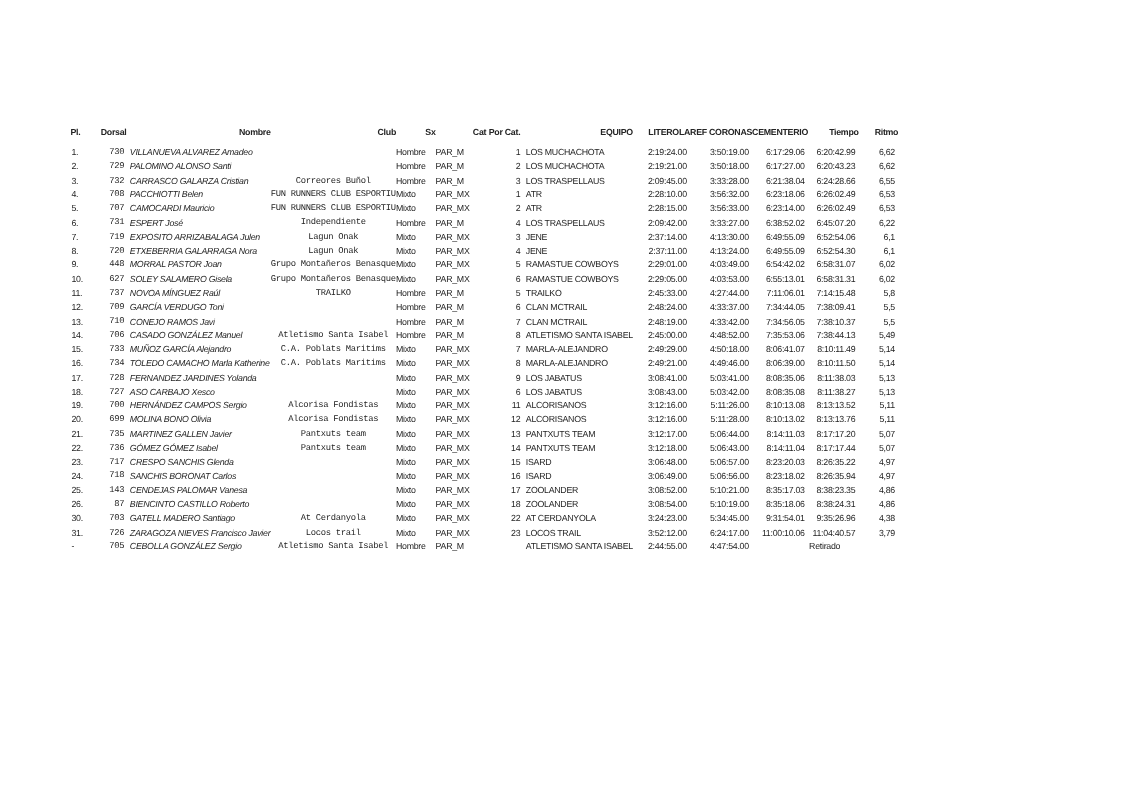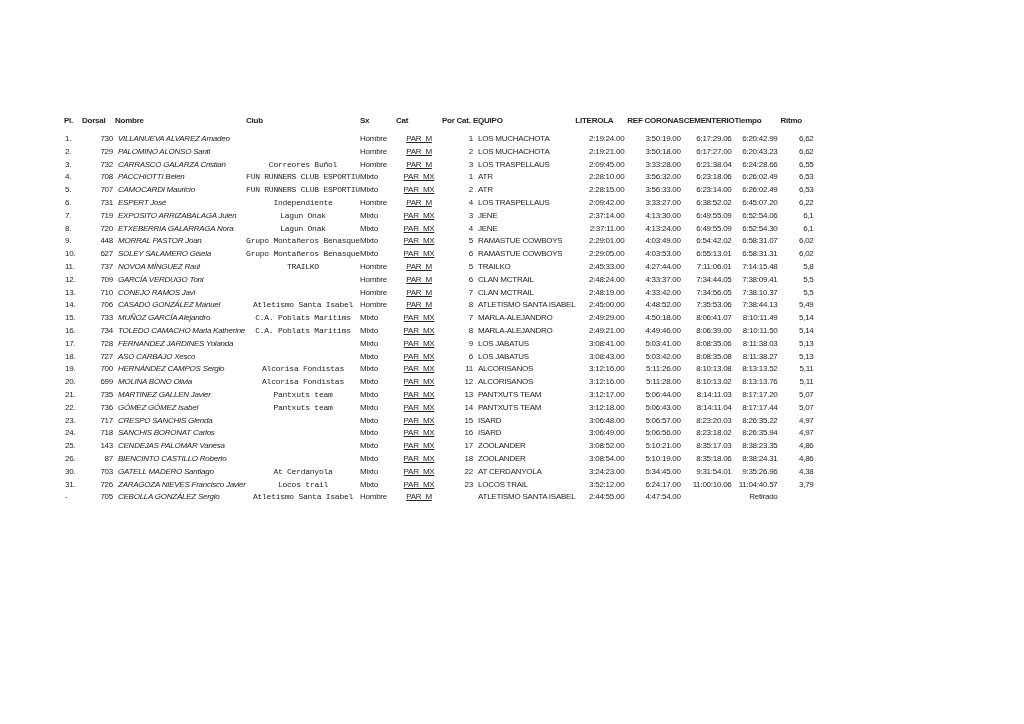--- a/index.html
+++ b/index.html
@@ -17,36 +17,36 @@
     position:absolute; left:60px; top:84px;
     border-collapse:collapse; table-layout:fixed;
     font-size:8px; letter-spacing:-0.25px;
     color:#242424;
   }
   th, td {
     padding:0; white-space:nowrap; overflow:visible;
     font-weight:normal; font-style:normal;
   }
   thead th {
-    font-weight:bold; text-align:left;
+    font-weight:bold; text-align:right;
     height:17px; vertical-align:top; line-height:10px;
   }
   thead th.h-pl { text-align:left; padding-left:4px; }
   tbody td { height:12.8px; line-height:12.8px; vertical-align:middle; }
   td.c-pl     { text-align:left;  padding-left:5px; }
-  td.c-dorsal { text-align:right; padding-right:2px; }
+  td.c-dorsal { text-align:right; padding-right:2px;font-family:Liberation Mono, monospace; }
   td.c-nombre { text-align:left;  padding-left:3px; font-style:italic; }
   td.c-club   { text-align:center;font-family:Liberation Mono, monospace; }
   td.c-sx     { text-align:left; }
-  td.c-cat    { text-align:center;text-decoration:underline; }
+  td.c-cat    { text-align:left; }
   td.c-porcat { text-align:right; }
   td.c-equipo { text-align:left;  padding-left:5px; }
   td.c-time   { text-align:right; padding-right:3px; }
   td.c-ritmo  { text-align:right; padding-right:3px; }
-  td.c-time.is-text { text-align:right; padding-left:1px; }
+  td.c-time.is-text { text-align:left; padding-left:1px; }
 </style>
 </head>
 <body>
 
 <div class="page">
   <table class="results">
     <colgroup>
       <col style="width:22px">
         <col style="width:33px">
         <col style="width:131px">

